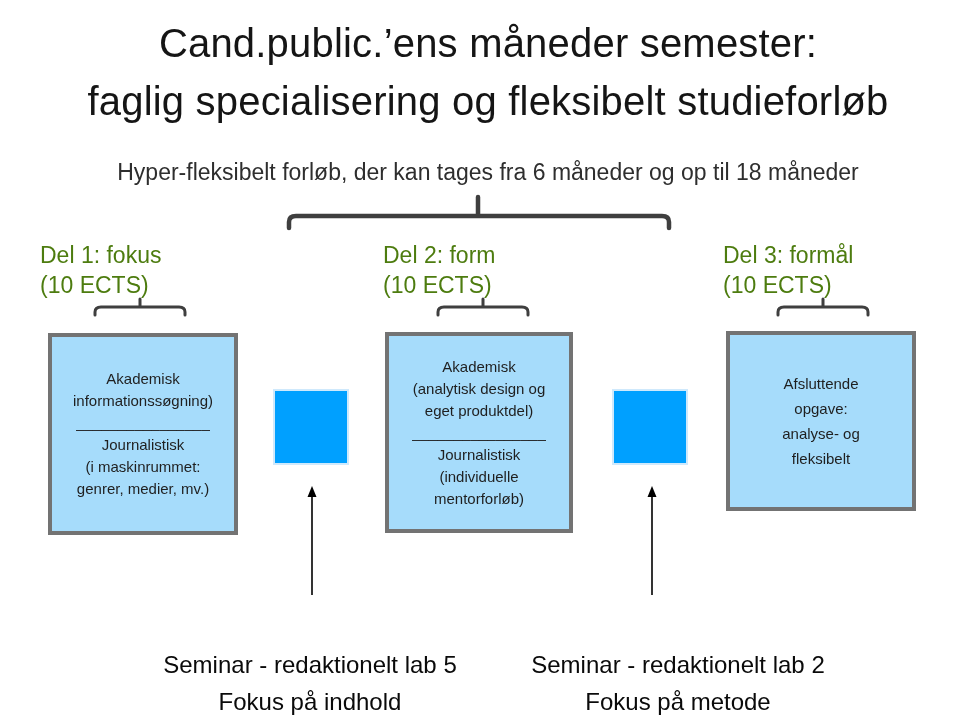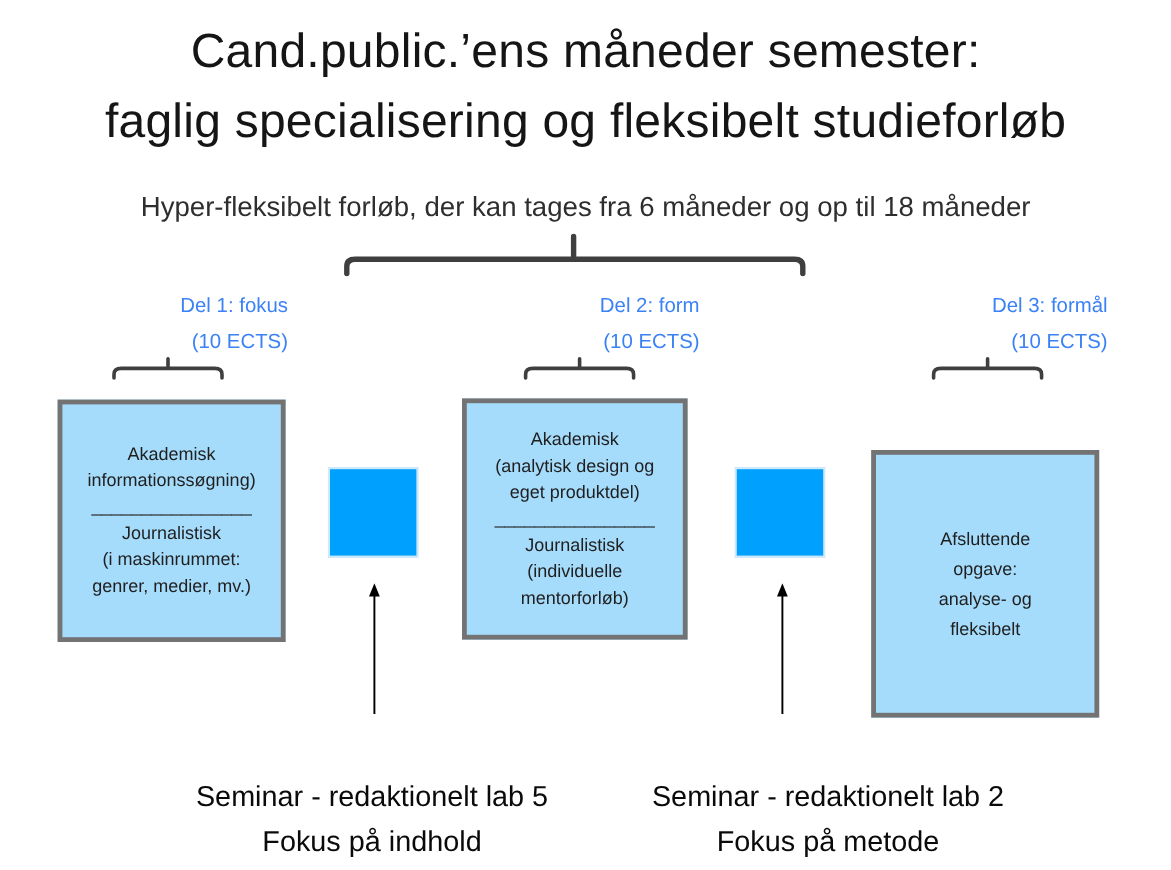--- a/index.html
+++ b/index.html
@@ -10,52 +10,52 @@
   .title{
     position:absolute;top:14px;left:0;width:100%;text-align:center;
     font-size:40px;line-height:58px;color:#151515;letter-spacing:0.2px;
   }
   .subtitle{
     position:absolute;top:158px;left:0;width:100%;text-align:center;
     font-size:23px;line-height:28px;color:#2e2e2e;
   }
   .brace{position:absolute;display:block;}
   .del-label{
-    position:absolute;top:240px;width:200px;text-align:right;
-    font-size:17px;line-height:30px;color:#3b82f6;
+    position:absolute;top:240px;width:200px;text-align:left;
+    font-size:23px;line-height:30px;color:#4d7c0f;
   }
   .del-label-1{left:40px;}
   .del-label-2{left:383px;}
   .del-label-3{left:723px;}
   .bracket-1{left:92px;top:297px;}
   .bracket-2{left:435px;top:297px;}
   .bracket-3{left:775px;top:297px;}
   .top-brace{left:285px;top:192px;}
   .box{
     position:absolute;background:#a6dcfb;border:4px solid #737373;
     box-sizing:border-box;display:flex;flex-direction:column;justify-content:center;
     text-align:center;font-size:15px;color:#1f1f1f;
   }
   .box-1{left:48px;top:333px;width:190px;height:202px;}
   .box-2{left:385px;top:332px;width:188px;height:201px;}
-  .box-3{left:726px;top:331px;width:190px;height:223px;margin-top:44px;}
+  .box-3{left:726px;top:331px;width:190px;height:180px;}
   .box .box-line{line-height:22px;}
   .box--short .box-line{line-height:25px;}
   .square{position:absolute;display:block;}
   .square-1{left:273px;top:389px;}
   .square-2{left:612px;top:389px;}
   .arrow{position:absolute;display:block;}
   .arrow-1{left:304px;top:486px;}
   .arrow-2{left:644px;top:486px;}
   .seminar{
     position:absolute;top:646px;width:404px;text-align:center;
     font-size:24px;line-height:37px;color:#0a0a0a;
   }
   .seminar-1{left:108px;}
-  .seminar-2{left:488px;}
+  .seminar-2{left:476px;}
 </style>
 </head>
 <body>
 
 <div class="slide">
 
   <div class="title">
     <div>Cand.public.’ens måneder semester:</div>
     <div>faglig specialisering og fleksibelt studieforløb</div>
   </div>

